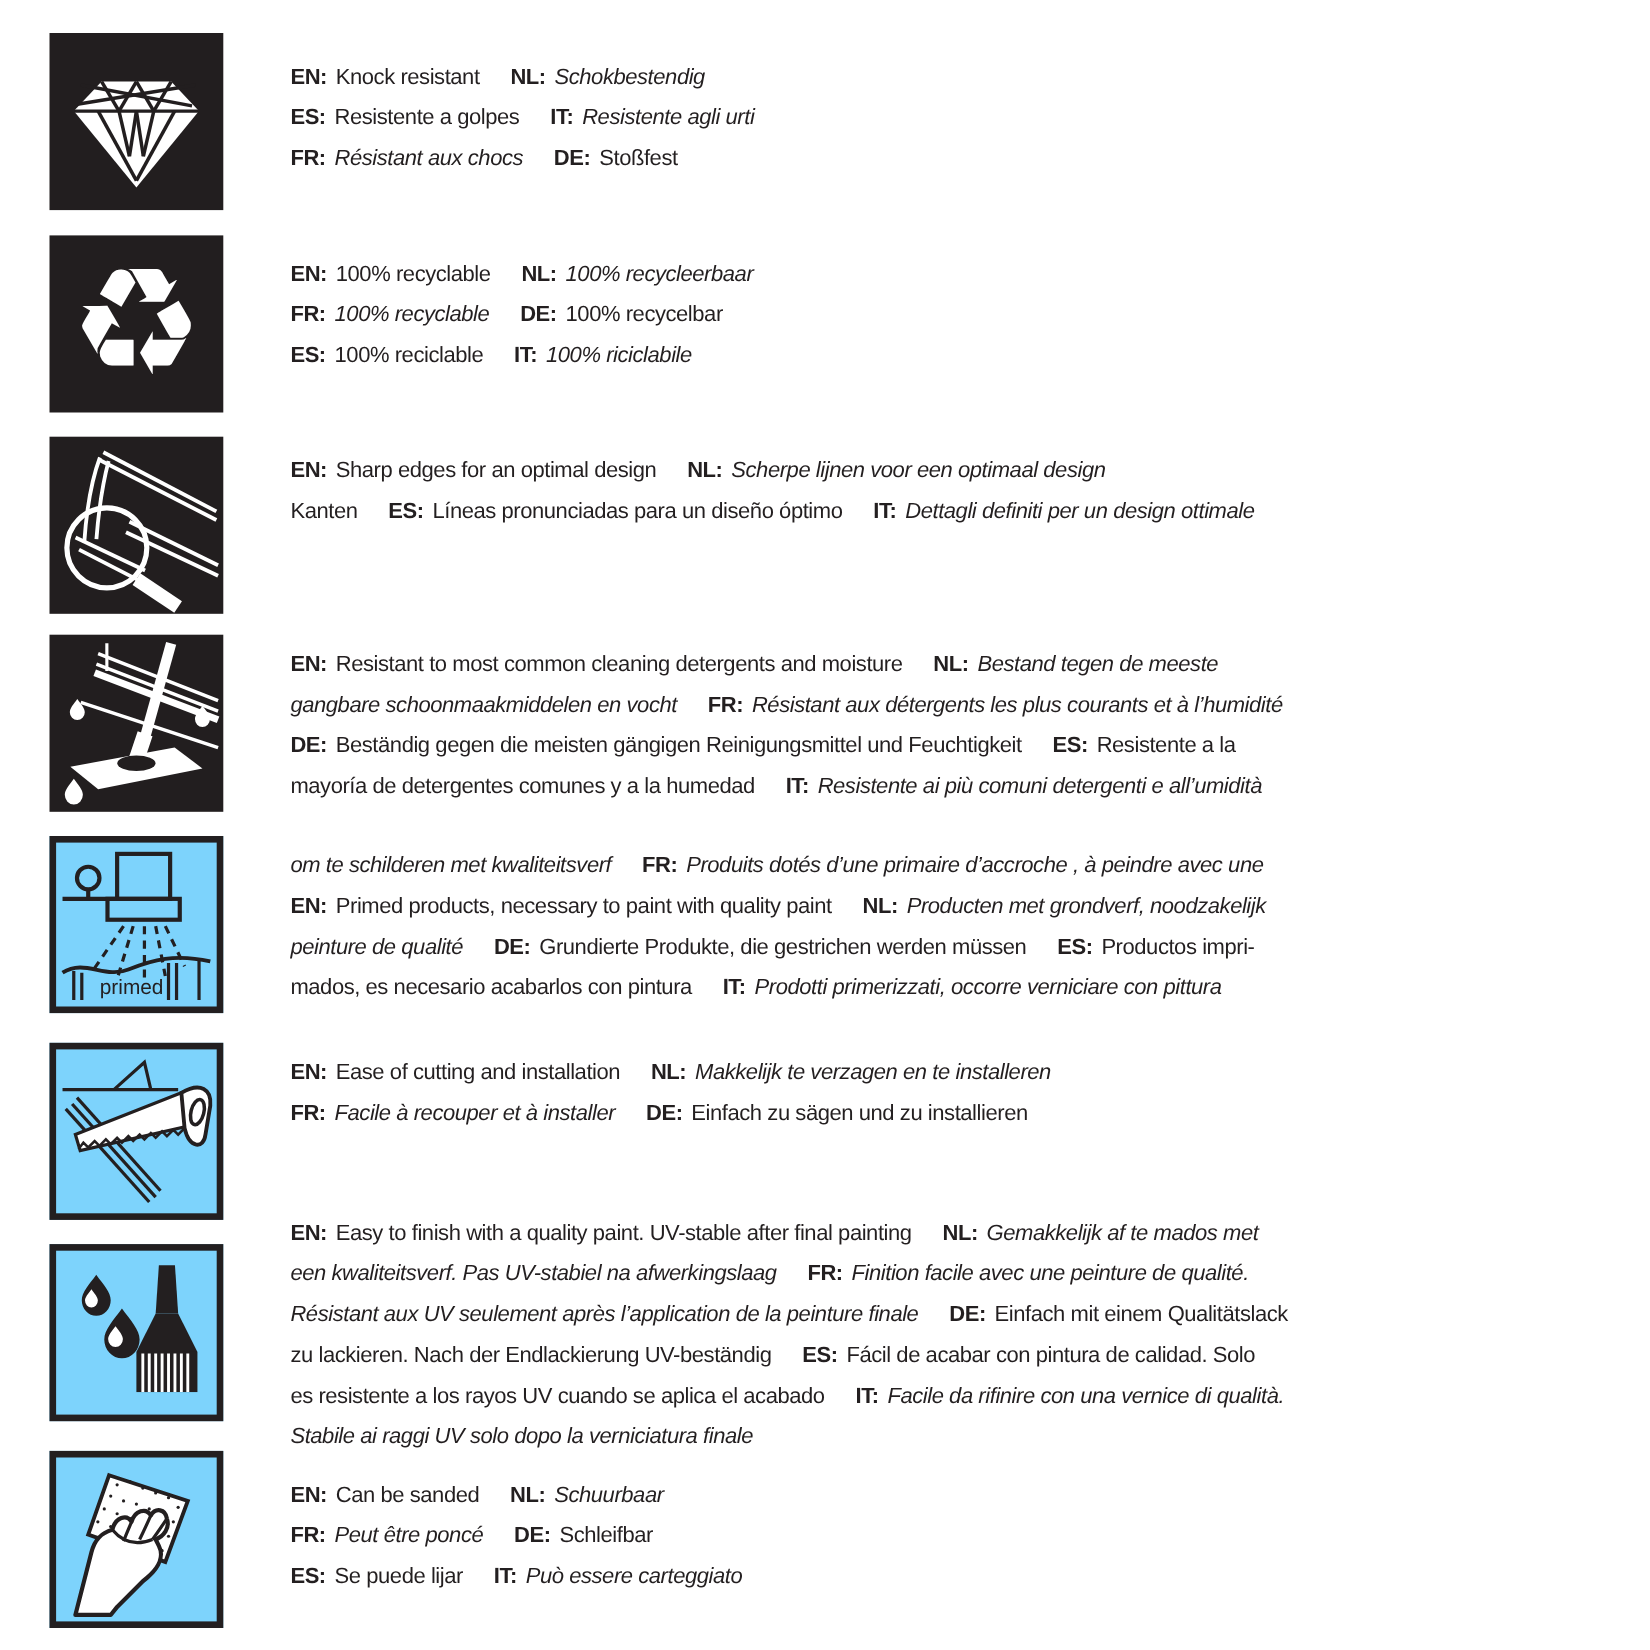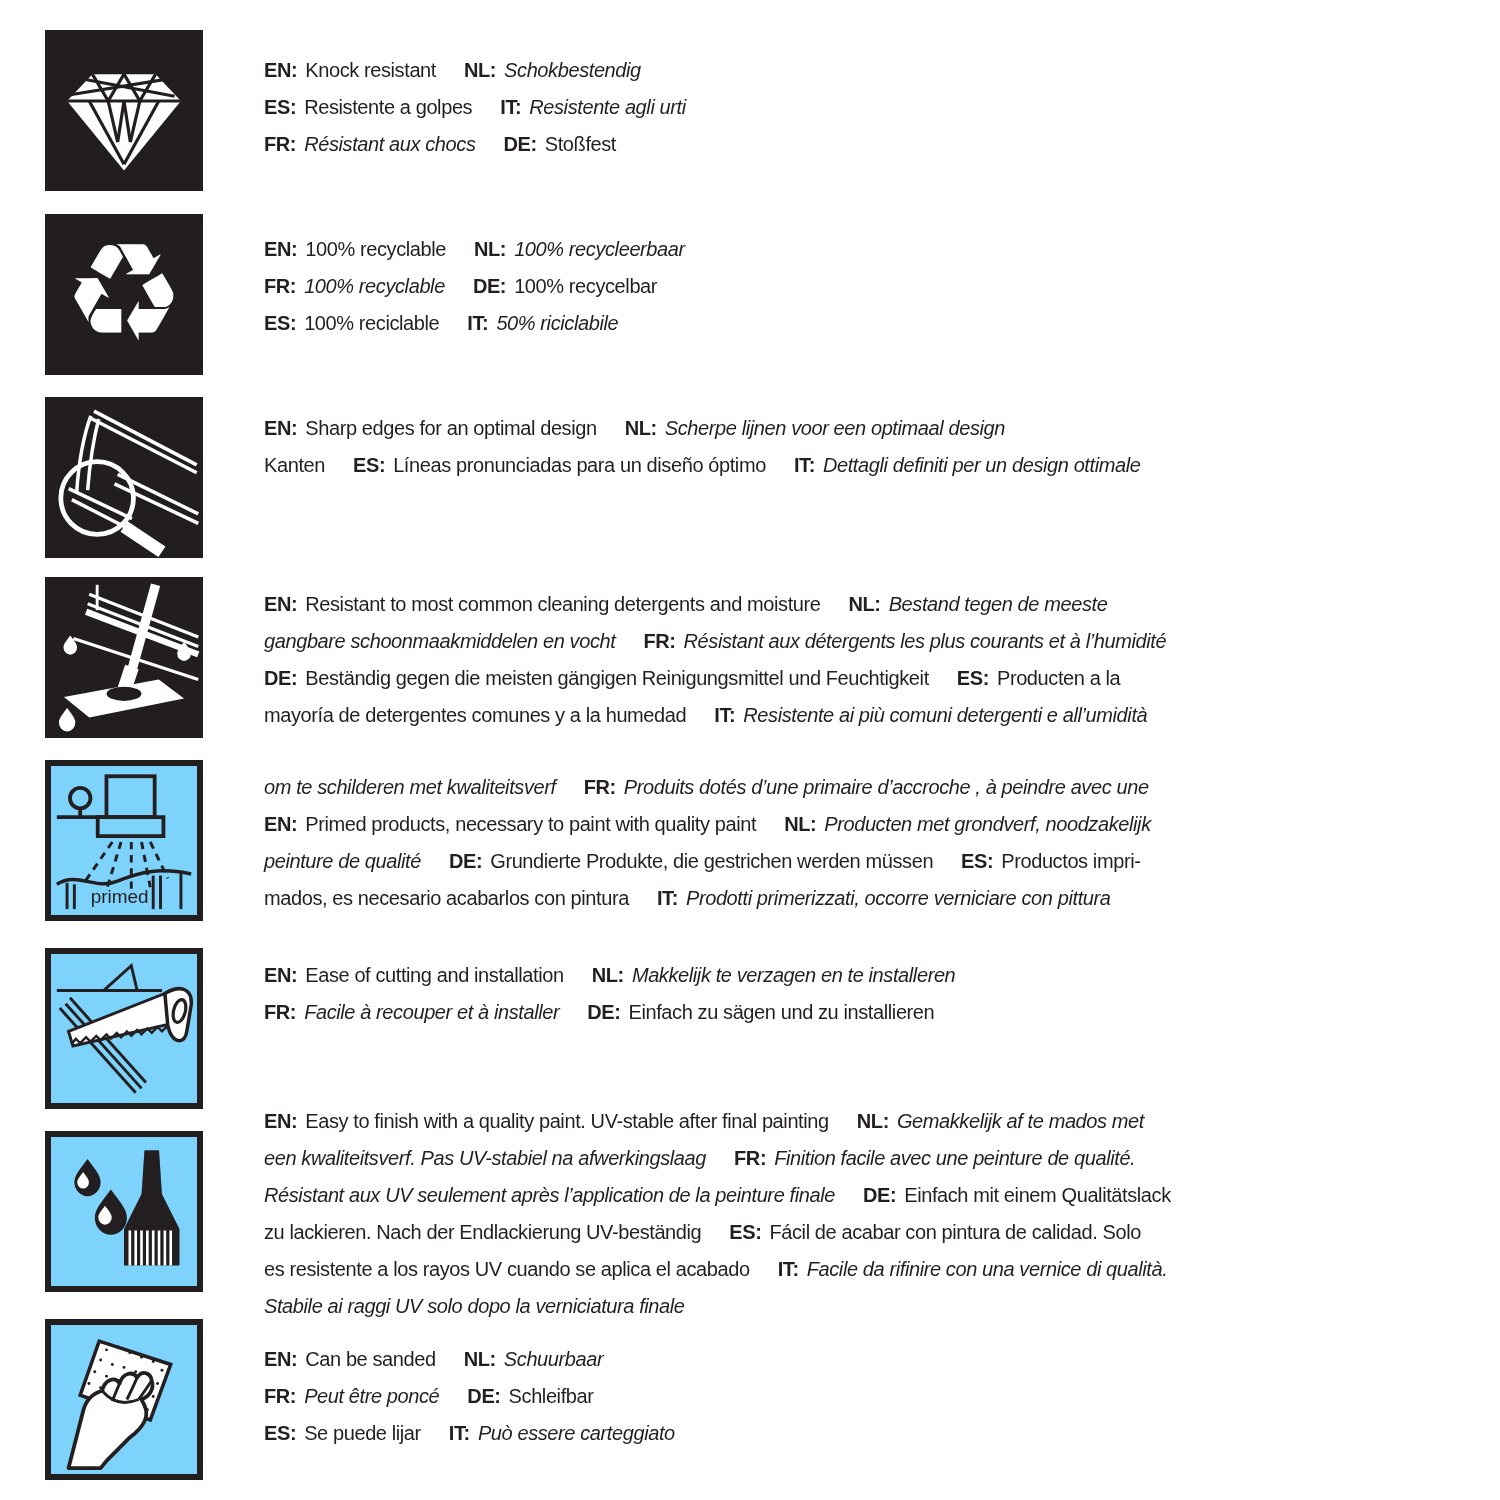--- a/index.html
+++ b/index.html
@@ -194,30 +194,30 @@
   </div>
 
   <div class="text-block" style="top:52px">
       <div class="tline"><span class="seg"><b class="lang">EN:</b><span class="val">Knock resistant</span></span><span class="seg"><b class="lang">NL:</b><span class="val it">Schokbestendig</span></span></div>
       <div class="tline"><span class="seg"><b class="lang">ES:</b><span class="val">Resistente a golpes</span></span><span class="seg"><b class="lang">IT:</b><span class="val it">Resistente agli urti</span></span></div>
       <div class="tline"><span class="seg"><b class="lang">FR:</b><span class="val it">Résistant aux chocs</span></span><span class="seg"><b class="lang">DE:</b><span class="val">Stoßfest</span></span></div>
     </div>
   <div class="text-block" style="top:231px">
       <div class="tline"><span class="seg"><b class="lang">EN:</b><span class="val">100% recyclable</span></span><span class="seg"><b class="lang">NL:</b><span class="val it">100% recycleerbaar</span></span></div>
       <div class="tline"><span class="seg"><b class="lang">FR:</b><span class="val it">100% recyclable</span></span><span class="seg"><b class="lang">DE:</b><span class="val">100% recycelbar</span></span></div>
-      <div class="tline"><span class="seg"><b class="lang">ES:</b><span class="val">100% reciclable</span></span><span class="seg"><b class="lang">IT:</b><span class="val it">50% riciclabile</span></span></div>
+      <div class="tline"><span class="seg"><b class="lang">ES:</b><span class="val">100% reciclable</span></span><span class="seg"><b class="lang">IT:</b><span class="val it">100% riciclabile</span></span></div>
     </div>
   <div class="text-block" style="top:410px">
       <div class="tline"><span class="seg"><b class="lang">EN:</b><span class="val">Sharp edges for an optimal design</span></span><span class="seg"><b class="lang">NL:</b><span class="val it">Scherpe lijnen voor een optimaal design</span></span></div>
       <div class="tline"><span class="seg"><span class="val">Kanten</span></span><span class="seg"><b class="lang">ES:</b><span class="val">Líneas pronunciadas para un diseño óptimo</span></span><span class="seg"><b class="lang">IT:</b><span class="val it">Dettagli definiti per un design ottimale</span></span></div>
     </div>
   <div class="text-block" style="top:586px">
       <div class="tline"><span class="seg"><b class="lang">EN:</b><span class="val">Resistant to most common cleaning detergents and moisture</span></span><span class="seg"><b class="lang">NL:</b><span class="val it">Bestand tegen de meeste</span></span></div>
       <div class="tline"><span class="seg"><span class="val it">gangbare schoonmaakmiddelen en vocht</span></span><span class="seg"><b class="lang">FR:</b><span class="val it">Résistant aux détergents les plus courants et à l’humidité</span></span></div>
-      <div class="tline"><span class="seg"><b class="lang">DE:</b><span class="val">Beständig gegen die meisten gängigen Reinigungsmittel und Feuchtigkeit</span></span><span class="seg"><b class="lang">ES:</b><span class="val">Producten a la</span></span></div>
+      <div class="tline"><span class="seg"><b class="lang">DE:</b><span class="val">Beständig gegen die meisten gängigen Reinigungsmittel und Feuchtigkeit</span></span><span class="seg"><b class="lang">ES:</b><span class="val">Resistente a la</span></span></div>
       <div class="tline"><span class="seg"><span class="val">mayoría de detergentes comunes y a la humedad</span></span><span class="seg"><b class="lang">IT:</b><span class="val it">Resistente ai più comuni detergenti e all’umidità</span></span></div>
     </div>
   <div class="text-block" style="top:769px">
       <div class="tline"><span class="seg"><span class="val it">om te schilderen met kwaliteitsverf</span></span><span class="seg"><b class="lang">FR:</b><span class="val it">Produits dotés d’une primaire d’accroche , à peindre avec une</span></span></div>
       <div class="tline"><span class="seg"><b class="lang">EN:</b><span class="val">Primed products, necessary to paint with quality paint</span></span><span class="seg"><b class="lang">NL:</b><span class="val it">Producten met grondverf, noodzakelijk</span></span></div>
       <div class="tline"><span class="seg"><span class="val it">peinture de qualité</span></span><span class="seg"><b class="lang">DE:</b><span class="val">Grundierte Produkte, die gestrichen werden müssen</span></span><span class="seg"><b class="lang">ES:</b><span class="val">Productos impri-</span></span></div>
       <div class="tline"><span class="seg"><span class="val">mados, es necesario acabarlos con pintura</span></span><span class="seg"><b class="lang">IT:</b><span class="val it">Prodotti primerizzati, occorre verniciare con pittura</span></span></div>
     </div>
   <div class="text-block" style="top:957px">
       <div class="tline"><span class="seg"><b class="lang">EN:</b><span class="val">Ease of cutting and installation</span></span><span class="seg"><b class="lang">NL:</b><span class="val it">Makkelijk te verzagen en te installeren</span></span></div>

